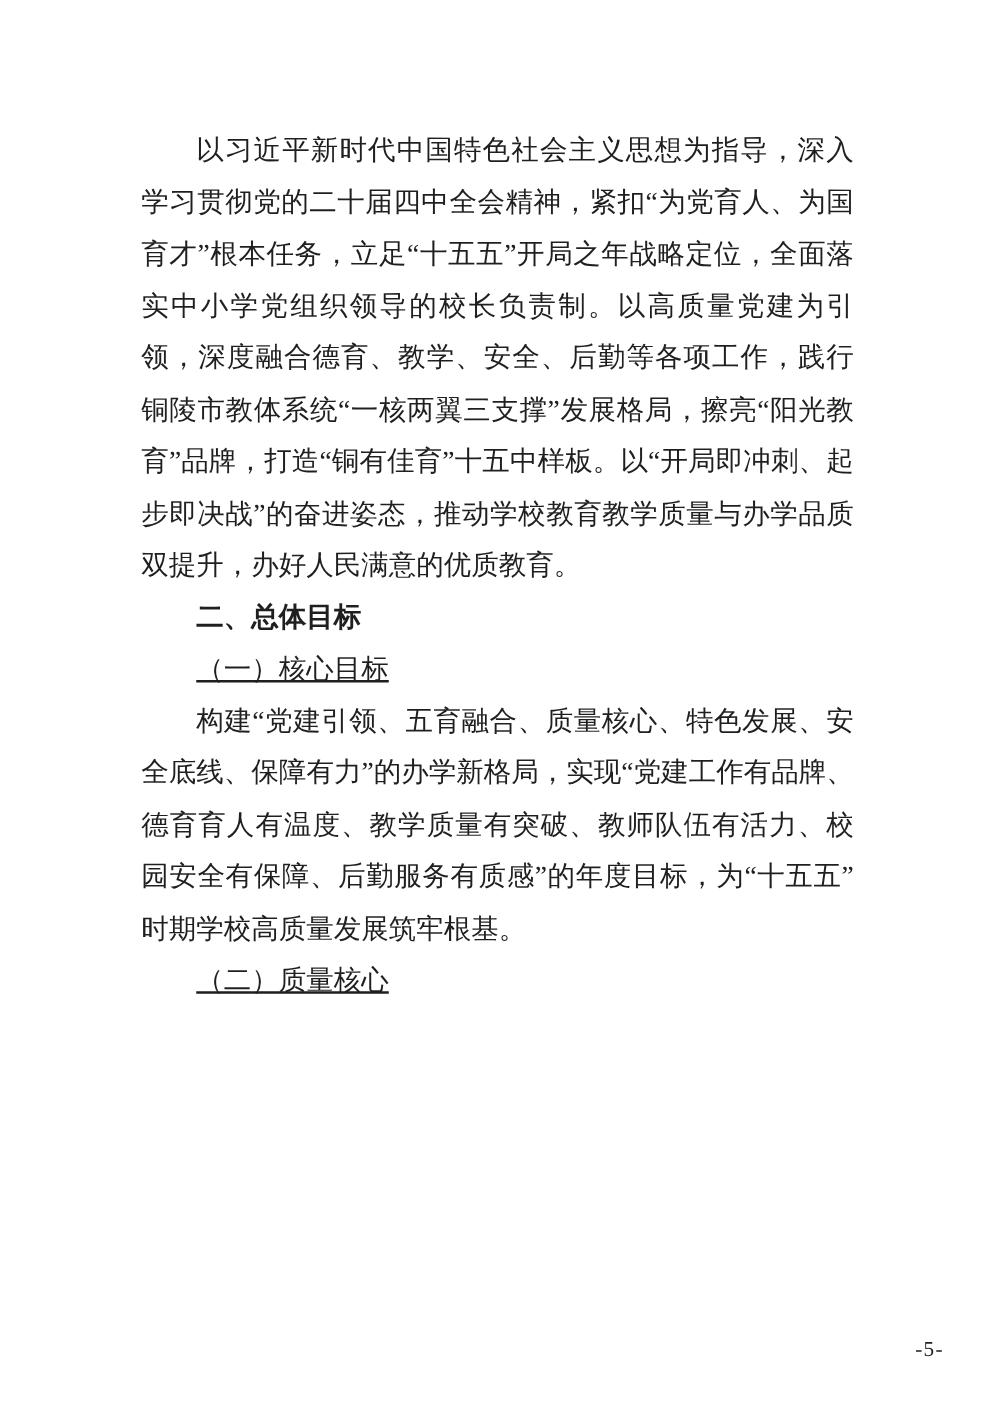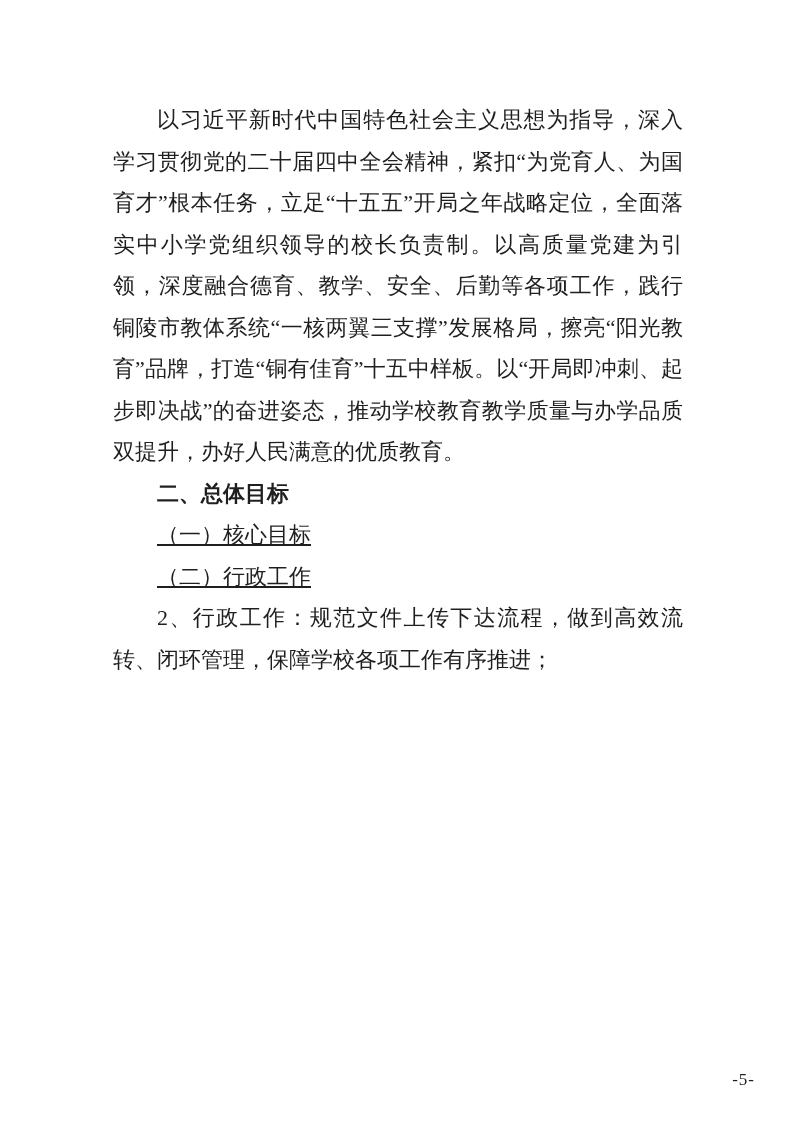--- a/index.html
+++ b/index.html
@@ -51,17 +51,17 @@
   }
 </style>
 </head>
 <body>
 
 <div class="page">
   <div class="content">
     <p class="para">以习近平新时代中国特色社会主义思想为指导，深入学习贯彻党的二十届四中全会精神，紧扣“为党育人、为国育才”根本任务，立足“十五五”开局之年战略定位，全面落实中小学党组织领导的校长负责制。以高质量党建为引领，深度融合德育、教学、安全、后勤等各项工作，践行铜陵市教体系统“一核两翼三支撑”发展格局，擦亮“阳光教育”品牌，打造“铜有佳育”十五中样板。以“开局即冲刺、起步即决战”的奋进姿态，推动学校教育教学质量与办学品质双提升，办好人民满意的优质教育。</p>
     <p class="para h1">二、总体目标</p>
     <p class="para h2">（一）核心目标</p>
-    <p class="para h2">（二）行政工作</p>
-    <p class="para">2、行政工作：规范文件上传下达流程，做到高效流转、闭环管理，保障学校各项工作有序推进；</p>
+    <p class="para">构建“党建引领、五育融合、质量核心、特色发展、安全底线、保障有力”的办学新格局，实现“党建工作有品牌、德育育人有温度、教学质量有突破、教师队伍有活力、校园安全有保障、后勤服务有质感”的年度目标，为“十五五”时期学校高质量发展筑牢根基。</p>
+    <p class="para h2">（二）质量核心</p>
   </div>
   <div class="pagenum">-5-</div>
 </div>
 
 </body></html>

